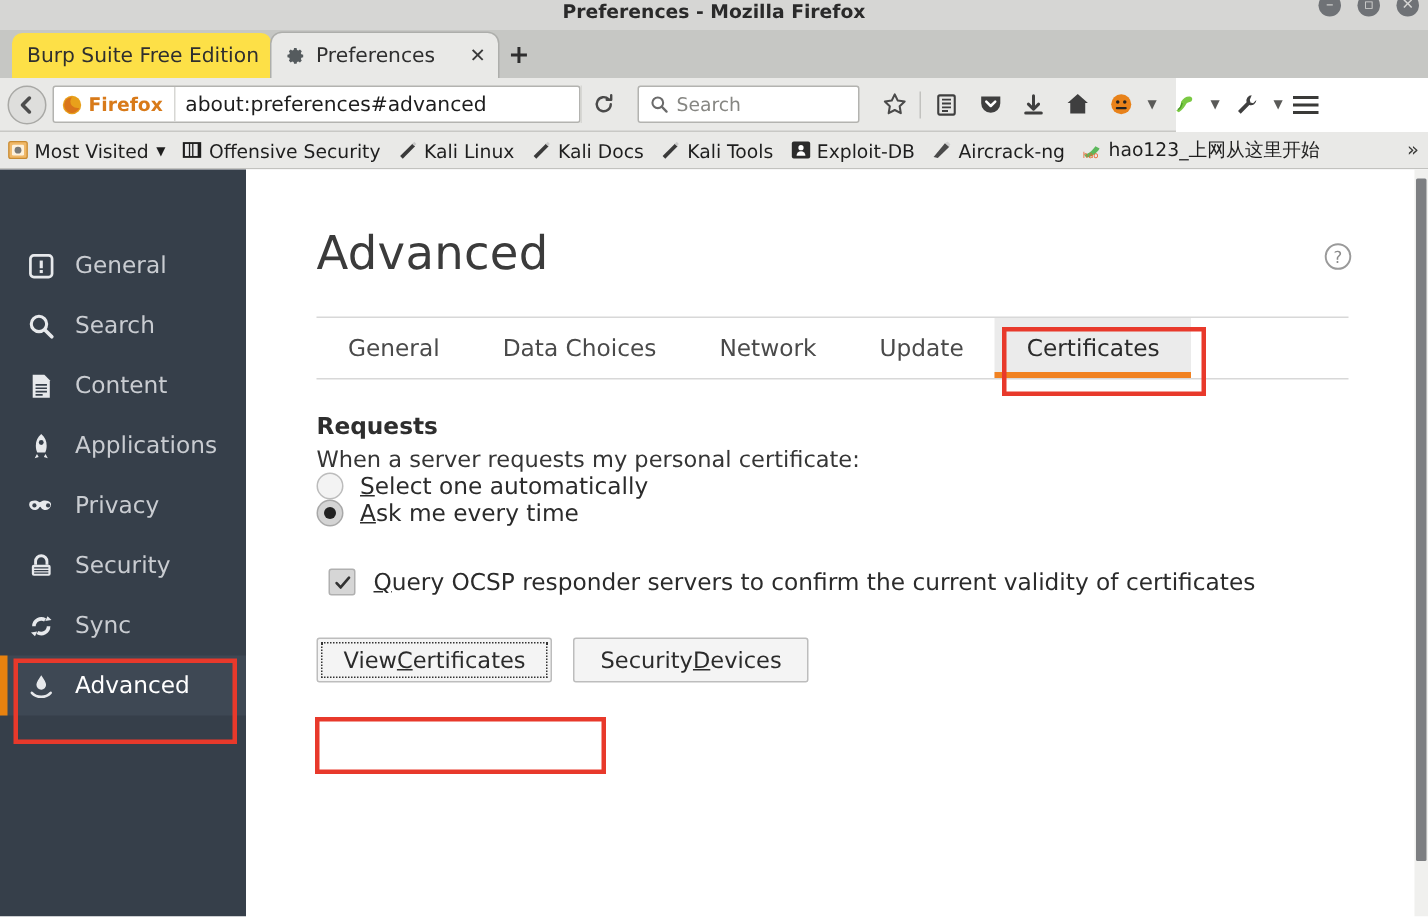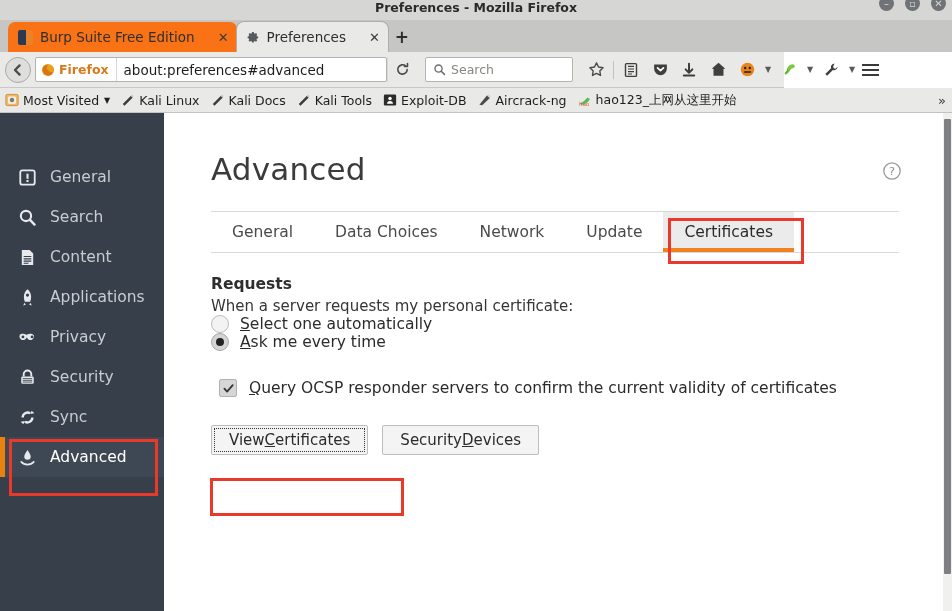--- a/index.html
+++ b/index.html
@@ -36,21 +36,21 @@
     position: absolute; left: 0; top: 20px; width: 952px; height: 32px;
     background: #c6c7c4;
     display: flex; align-items: flex-end; padding-left: 8px;
   }
   .tab {
     position: relative; height: 30px; display: flex; align-items: center;
     gap: 7px; padding: 0 8px 0 10px;
     border-radius: 7px 7px 0 0;
     font-size: 13.5px; color: #2f2f2f;
   }
-  .tab.inactive { background: #f97316; }
+  .tab.inactive { background: #fde047; flex-direction: column; }
   .tab.active { background: #e9e9e7; box-shadow: 0 0 0 1px #adaeab; padding-left: 8px; }
   .tab-title { white-space: nowrap; }
   .tab-close { font-size: 13px; color: #3a3a3a; margin-left: 16px; font-weight: bold; }
   .burp-icon {
     width: 15px; height: 15px; border-radius: 2px;
     background: linear-gradient(90deg, #2b3a52 0 55%, #e8832a 55% 100%);
     display: inline-block;
   }
   .gear-icon { width: 15px; height: 15px; display: inline-block; }
   .newtab {
@@ -349,20 +349,29 @@
     <div class="bm">
       <svg class="bm-ico" viewBox="0 0 16 16">
         <rect x="1" y="1.6" width="14" height="12.8" rx="1.5" fill="#f0b868" stroke="#c98b32"></rect>
         <rect x="3.4" y="4" width="9.2" height="8.2" rx="1" fill="#fdf1dd"></rect>
         <circle cx="8" cy="8.1" r="2.6" fill="#7a7a78"></circle>
       </svg>
       <span>Most Visited</span>
       <span class="bm-caret">▼</span>
     </div>
 
+    <div class="bm">
+      <svg class="bm-ico" viewBox="0 0 16 16">
+        <rect x="1" y="2" width="14" height="12" fill="#1d1d1d"></rect>
+        <rect x="2.6" y="3.4" width="3" height="9.2" fill="#e8e8e8"></rect>
+        <rect x="6.6" y="3.4" width="1.5" height="9.2" fill="#e8e8e8"></rect>
+        <rect x="9.1" y="3.4" width="3.2" height="9.2" fill="#e8e8e8"></rect>
+      </svg>
+      <span>Offensive Security</span>
+    </div>
 
     <div class="bm">
       <svg class="bm-ico" viewBox="0 0 16 16">
         <path d="M2 12.6L11.4 3.2l2 2L4 14.6z" fill="#3a3a3a"></path>
         <path d="M11.2 3.4l1.6-1.6 1.6 1.6-1.6 1.6z" fill="#c9c9c9"></path>
       </svg>
       <span>Kali Linux</span>
     </div>
 
     <div class="bm">

